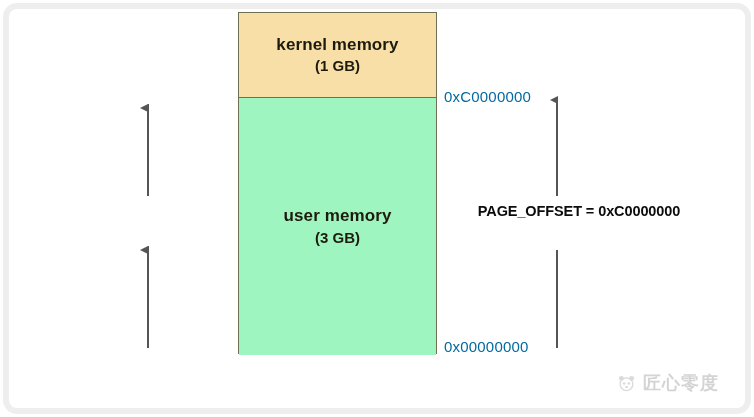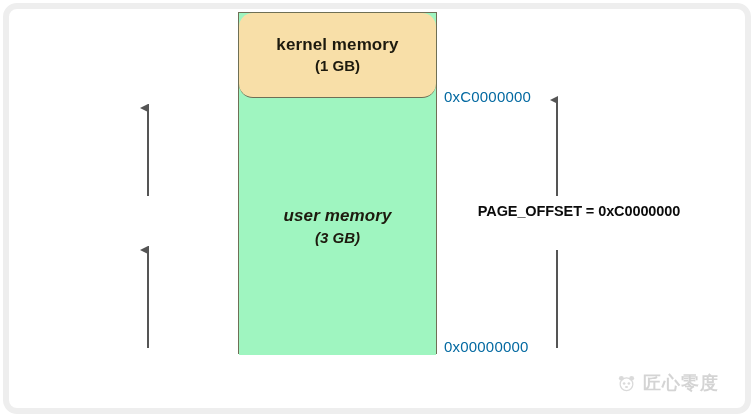--- a/index.html
+++ b/index.html
@@ -55,27 +55,25 @@
     flex-direction: column;
     align-items: center;
     justify-content: center;
     text-align: center;
   }
   .seg-kernel {
     top: 0;
     height: 85px;
     background: #f8dfa8;
     border-bottom: 1px solid #6f6f55;
-    border-radius: 14px;
   }
   .seg-user {
     top: 85px;
     height: 257px;
     background: #9ff5c0;
-    font-style: italic;
   }
   .seg-label {
     font-weight: bold;
     font-size: 17px;
     color: #1d1a0e;
     line-height: 1.32;
     letter-spacing: 0.1px;
   }
   .seg-size {
     font-weight: bold;

